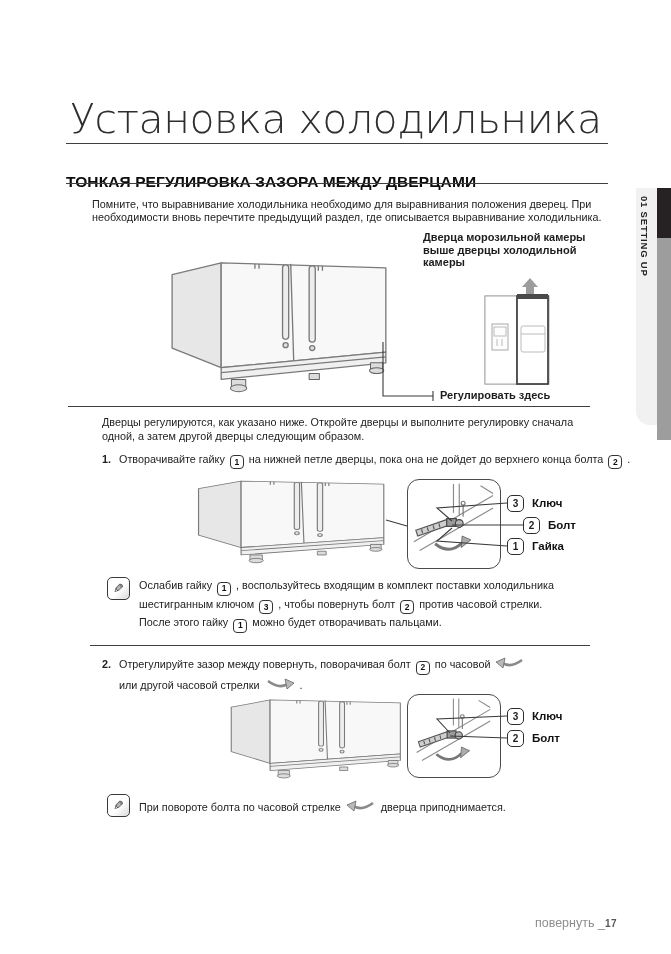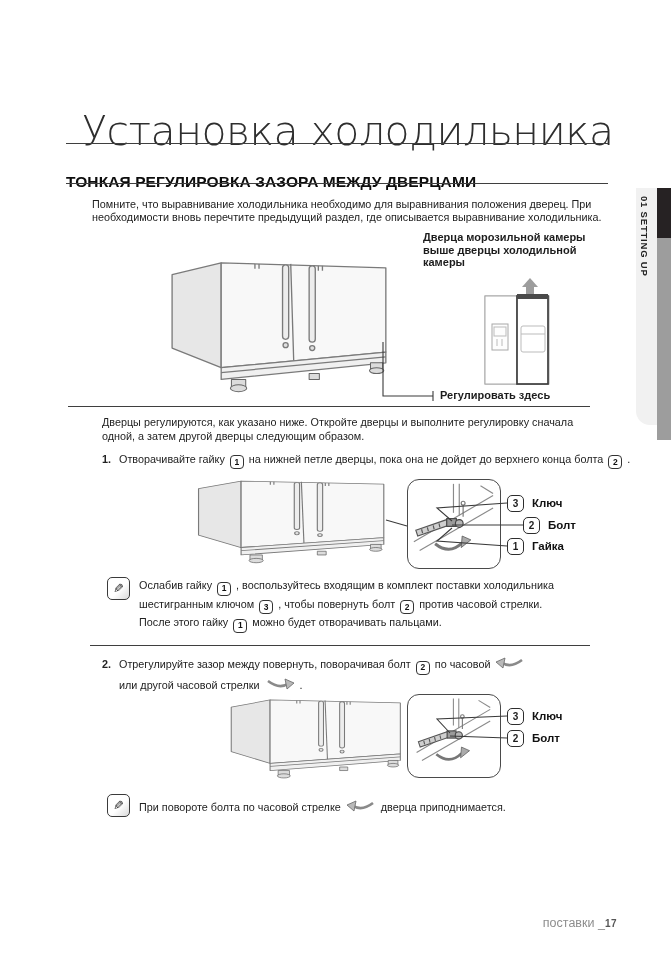--- a/index.html
+++ b/index.html
@@ -1,21 +1,21 @@
 <!DOCTYPE html>
 <html><head>
 <meta charset="utf-8">
 <style>
   html,body{margin:0;padding:0;background:#fff;}
   .page{position:relative;width:671px;height:954px;background:#ffffff;overflow:hidden;
         font-family:"Liberation Sans",sans-serif;color:#1c1c1c;}
   .abs{position:absolute;}
   
   .title{left:66px;top:92px;font-family:"DejaVu Sans",sans-serif;font-weight:200;
-         font-size:41px;line-height:46px;color:#2e2e2e;letter-spacing:-0.5px;margin:16px;}
+         font-size:41px;line-height:46px;color:#2e2e2e;letter-spacing:-0.5px;margin:4px;}
   .rule{border-top:1.3px solid #3f3f3f;height:0;}
   .title-rule{left:66px;top:143px;width:542px;}
   .heading{left:66px;top:173px;font-size:15.5px;font-weight:700;color:#0c0c0c;margin:0;letter-spacing:0.1px;}
   .heading-rule{left:66px;top:183px;width:542px;}
   
   .body{font-size:10.8px;line-height:13px;color:#222;margin:0;}
   .intro{left:92px;top:198px;width:528px;}
   .callout{left:423px;top:231px;width:175px;font-size:11px;font-weight:700;line-height:12.6px;margin:0;}
   .doors-para{left:102px;top:415px;width:505px;line-height:14px;}
   .step{left:102px;width:515px;padding-left:17px;line-height:14px;}
@@ -246,21 +246,21 @@
       <path d="M507,503 L437,508 L452,521"></path>
       <line x1="523" y1="525" x2="452" y2="525"></line>
       <path d="M507,546 L437,541 L452,528"></path>
       <line x1="386" y1="520" x2="407" y2="526"></line>
       <path d="M507,716 L437,719 L450,733"></path>
       <line x1="507" y1="738" x2="450" y2="736"></line>
     </g>
   </svg>
 
   <div class="abs footer">
-    <span class="chapter">поставки _</span><span class="pagenum">17</span>
+    <span class="chapter">повернуть _</span><span class="pagenum">17</span>
   </div>
 
   <div class="abs tab-body"></div>
   <div class="abs tab-text">01 SETTING UP</div>
   <div class="abs tab-dark" style="background: rgb(38, 34, 35);"></div>
   <div class="abs tab-gray" style="background: rgb(157, 157, 157);"></div>
 
 </div>
 
 </body></html>

